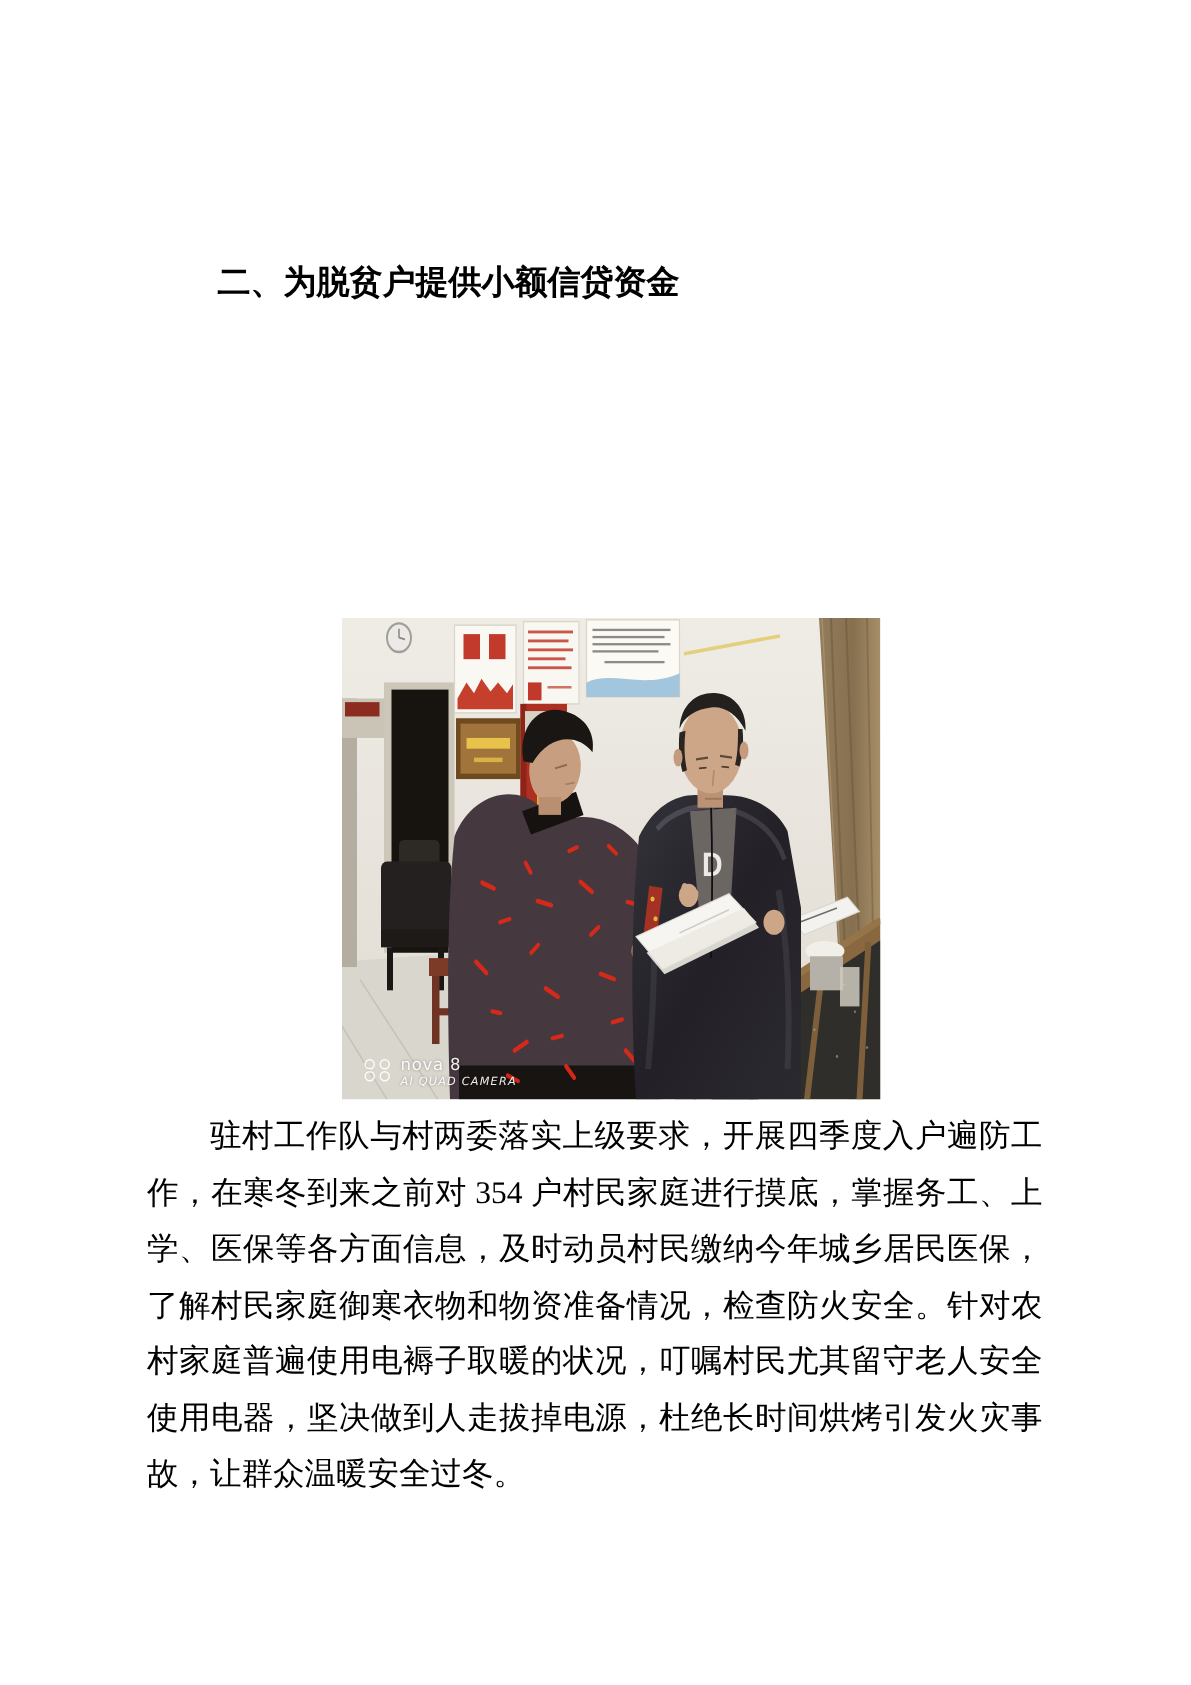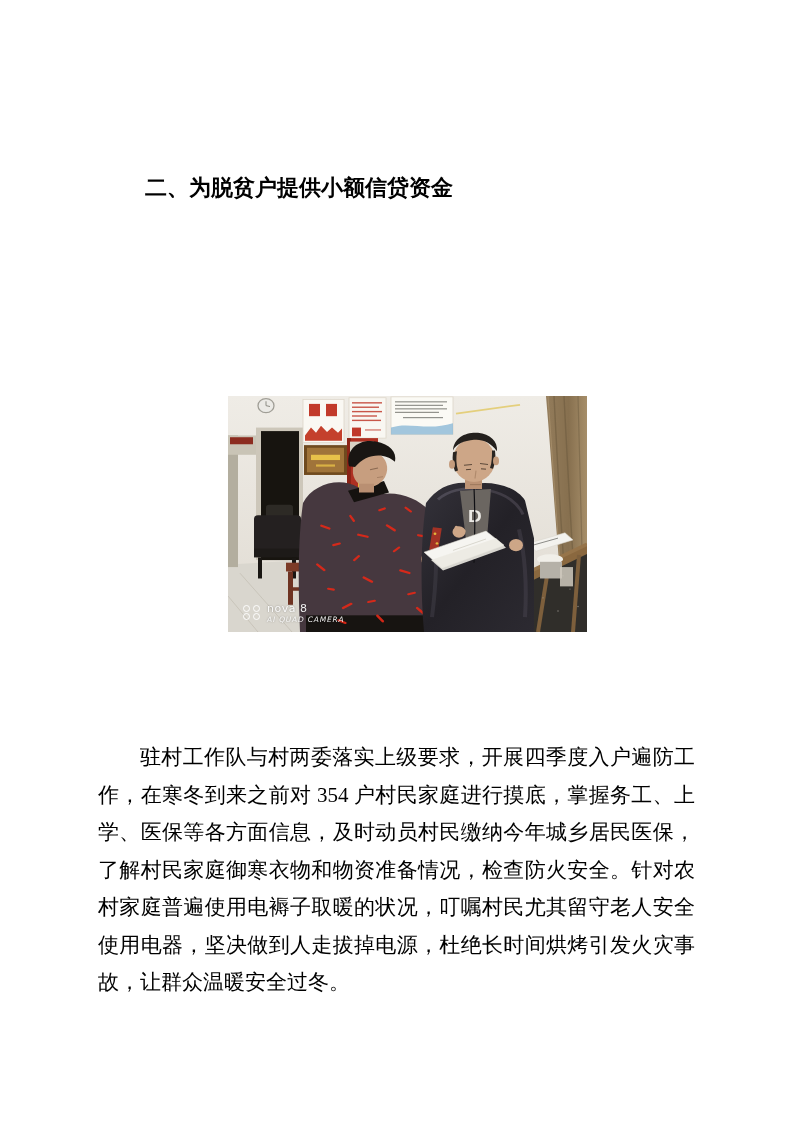--- a/index.html
+++ b/index.html
@@ -40,23 +40,23 @@
     margin: 0;
   }
   #heading-2 { top: 143px; }
   #para-2    { top: 186px; }
   #heading-3 { top: 664px; }
   #para-3    { top: 727px; }
 
   .photo-figure {
     position: absolute;
     left: 228px;
-    top: 384px;
+    top: 400px;
     width: 359px;
-    height: 236px;
+    height: 321px;
     margin: 0;
     overflow: hidden;
   }
   .photo-figure svg { display: block; width: 100%; height: 100%; }
 
   .watermark {
     position: absolute;
     left: 15px;
     bottom: 8px;
     display: flex;

